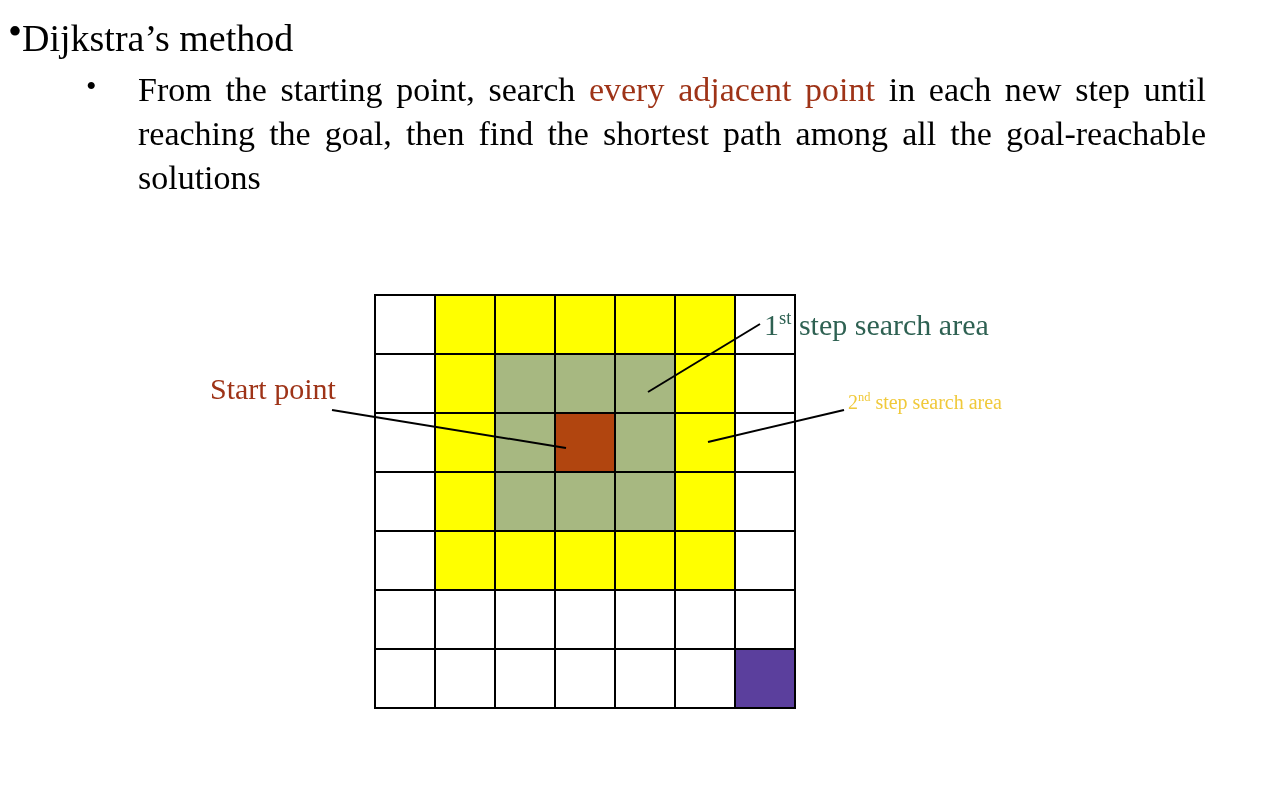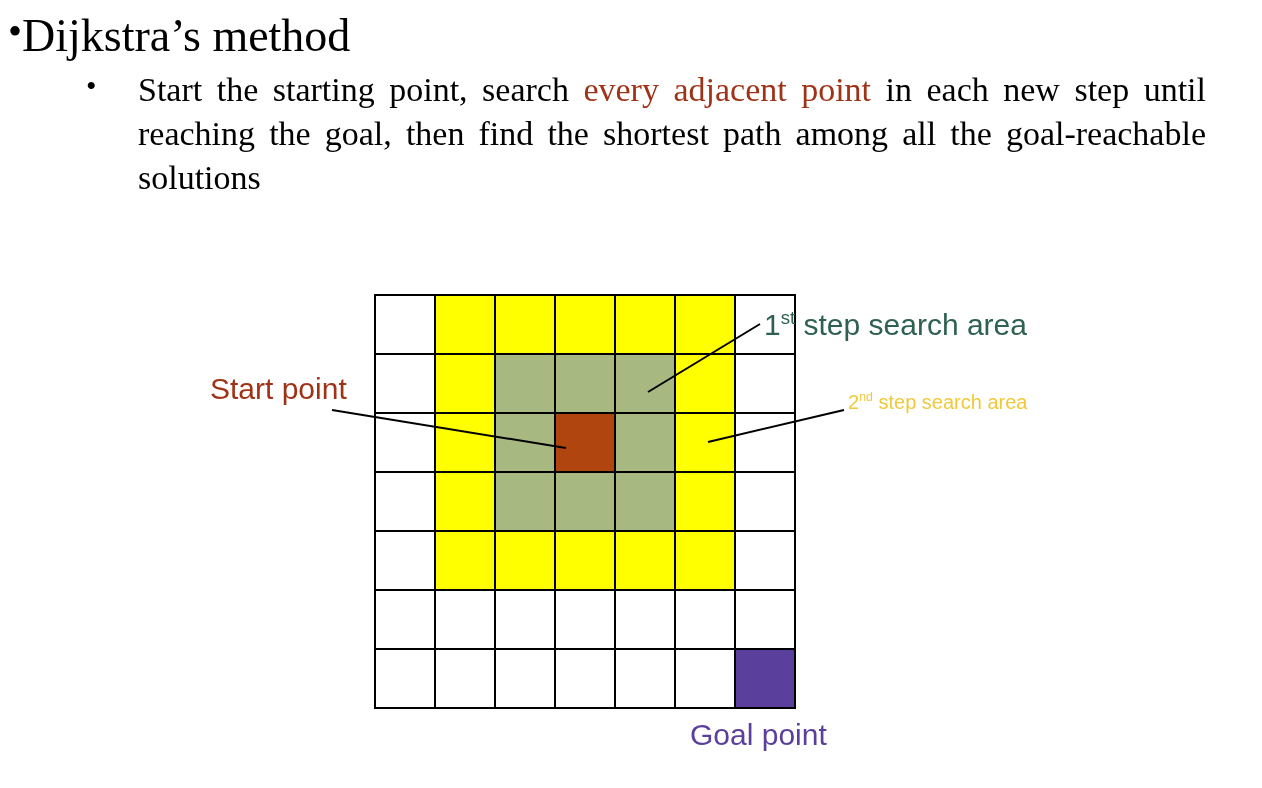--- a/index.html
+++ b/index.html
@@ -31,21 +31,21 @@
     line-height: 1.12;
     margin-top: 10px;
   }
   .bullet-l1 .dot {
     position: absolute;
     left: 8px;
     top: 0;
     font-size: 40px;
   }
   .bullet-l1 .txt {
-    font-size: 46px;
+    font-size: 38px;
   }
 
   .bullet-l2 {
     position: relative;
     margin-top: 6px;
     margin-left: 86px;
     width: 1120px;
     font-size: 34px;
     line-height: 1.30;
     text-align: justify;
@@ -98,21 +98,21 @@
   }
   .cell.yellow { background: #ffff00; }
   .cell.olive  { background: #a7b881; }
   .cell.start  { background: #b1450f; }
   .cell.goal   { background: #5b3f9d; }
 
   
   .label {
     position: absolute;
     white-space: nowrap;
-    font-family: Liberation Sans, sans-serif;
+    font-family: Liberation Serif, serif;
   }
   .label sup {
     font-size: 0.62em;
     vertical-align: super;
   }
   .lbl-step1 {
     left: 764px;
     top: 45px;
     font-size: 30px;
     color: #2e6152;
@@ -152,21 +152,21 @@
 <div class="bullets">
 
   <div class="bullet-l1">
     <span class="dot">•</span>
     <span class="txt">Dijkstra’s method</span>
   </div>
 
   <div class="bullet-l2">
     <span class="dot">•</span>
     <span class="body">
-      <span>Start the starting point, search </span><span class="hl-red">every adjacent point</span><span> in</span>
+      <span>From the starting point, search </span><span class="hl-red">every adjacent point</span><span> in</span>
       <span>each new step until reaching the goal, then find the</span>
       <span class="lastline">shortest path among all the goal-reachable solutions</span>
     </span>
   </div>
 
 </div>
 
 <div class="diagram">
 
   <div class="grid" id="grid">
@@ -229,15 +229,14 @@
 
     <line x1="332" y1="148" x2="566" y2="186" stroke="#000000" stroke-width="2"></line>
   </svg>
 
   <div class="label lbl-step1"><span>1</span><sup>st</sup><span> step search area</span></div>
 
   <div class="label lbl-step2"><span>2</span><sup>nd</sup><span> step search area</span></div>
 
   <div class="label lbl-start">Start point</div>
 
-  <div class="label lbl-goal">Goal point</div>
 
 </div>
 
 </body></html>

